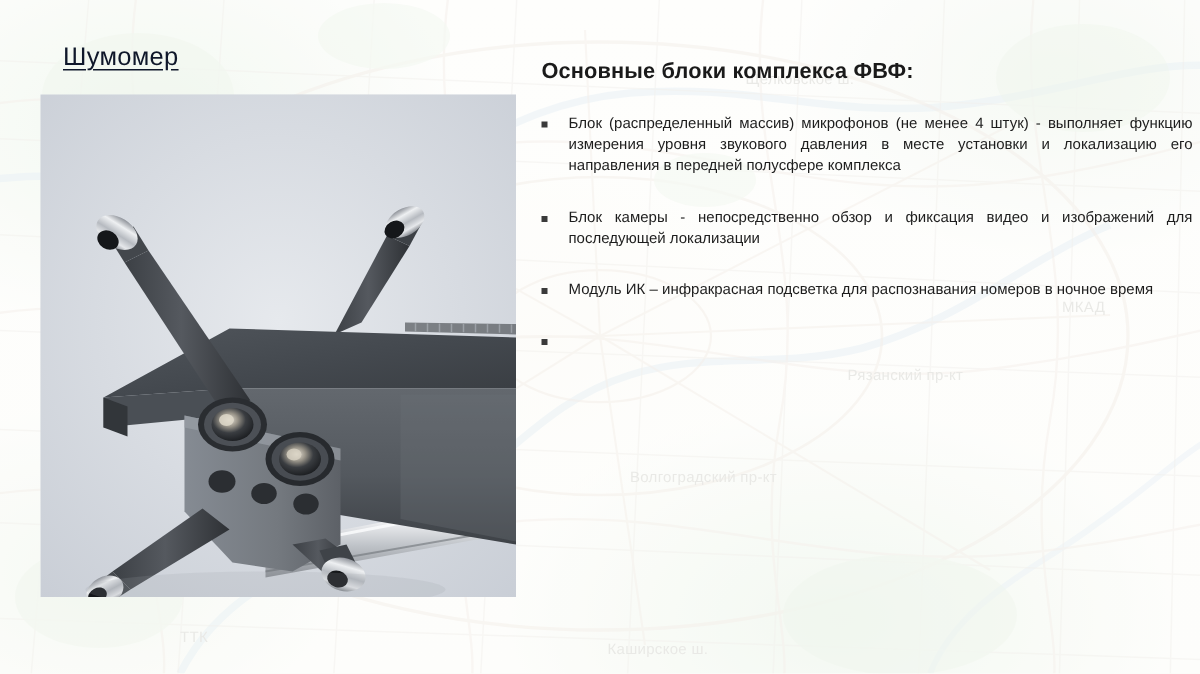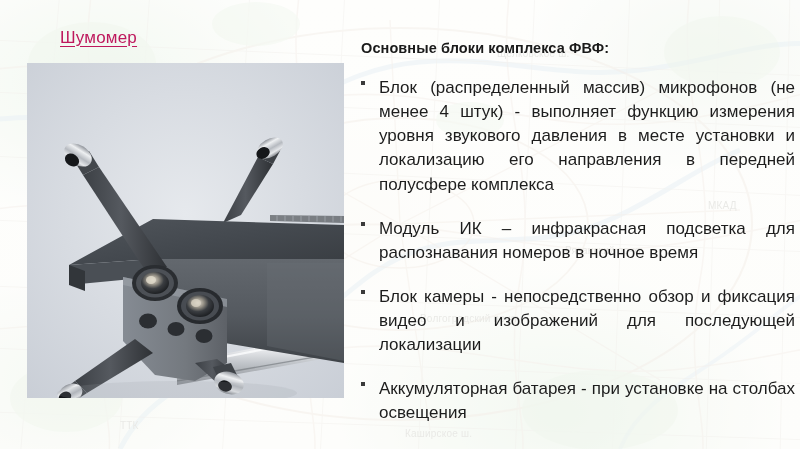--- a/index.html
+++ b/index.html
@@ -32,22 +32,22 @@
     font-size:10px;
     letter-spacing:.2px;
     white-space:nowrap;
     user-select:none;
   }
   
   .wash{position:absolute;inset:0;background:rgba(255,255,255,.55);}
 
   
   #title{
-    position:absolute;left:60px;top:28px;
-    color:#be185d;
+    position:absolute;left:42px;top:28px;
+    color:#0f172a;
     font-size:17px;
     text-decoration:underline;
     text-underline-offset:3px;
     letter-spacing:.2px;
   }
 
   
   #photo{
     position:absolute;left:27px;top:63px;width:317px;height:335px;
     background:linear-gradient(160deg,#d3d7de 0%,#ced3da 45%,#e3e6ea 100%);
@@ -61,21 +61,21 @@
   }
   #panel-heading{
     font-size:14.5px;font-weight:bold;color:#1a1a1a;
     margin:0 0 16px 4px;letter-spacing:.1px;
   }
   ul.bullets{list-style:none;margin:0;padding:0;}
   ul.bullets li{
     position:relative;
     padding-left:22px;
     margin-bottom:13px;
-    font-size:17px;
+    font-size:10px;
     line-height:1.42;
     color:#1d1d1d;
     text-align:justify;
     text-justify:inter-word;
     margin-top:20px;
   }
   ul.bullets li .mark{
     position:absolute;left:4px;top:5px;
     width:4px;height:4px;background:#3a3a3a;
   }
@@ -301,26 +301,25 @@
 
   <div id="textpanel">
     <div id="panel-heading">Основные блоки комплекса ФВФ:</div>
     <ul class="bullets">
       <li>
         <span class="mark"></span>
         <span>Блок (распределенный массив) микрофонов (не менее 4 штук) - выполняет функцию измерения уровня звукового давления в  месте установки и локализацию его направления в передней полусфере комплекса</span>
       </li>
       <li>
         <span class="mark"></span>
+        <span>Блок камеры - непосредственно обзор и фиксация видео и изображений для последующей локализации</span>
+      </li>
+      <li>
+        <span class="mark"></span>
         <span>Модуль ИК – инфракрасная подсветка для распознавания номеров в ночное время</span>
       </li>
       <li>
         <span class="mark"></span>
-        <span>Блок камеры - непосредственно обзор и фиксация видео и изображений для последующей локализации</span>
-      </li>
-      <li>
-        <span class="mark"></span>
-        <span>Аккумуляторная батарея - при установке на столбах освещения</span>
       </li>
     </ul>
   </div>
 
 </div>
 
 </body></html>

